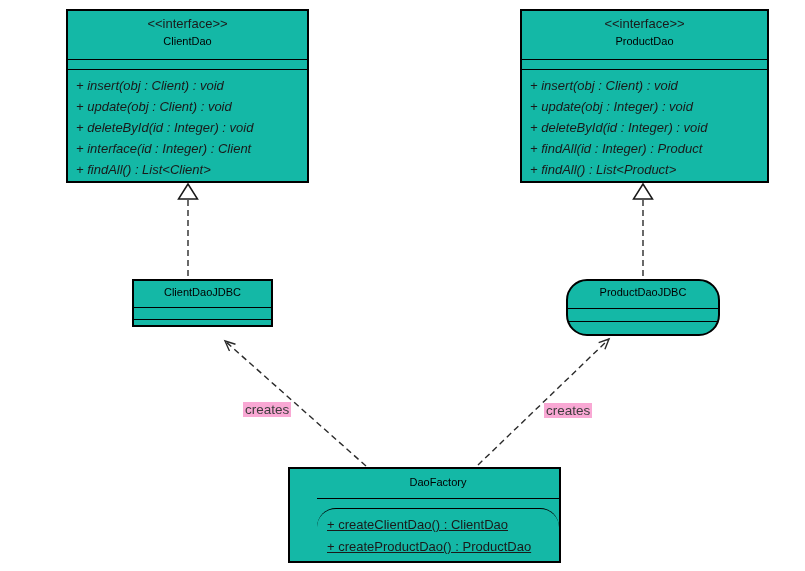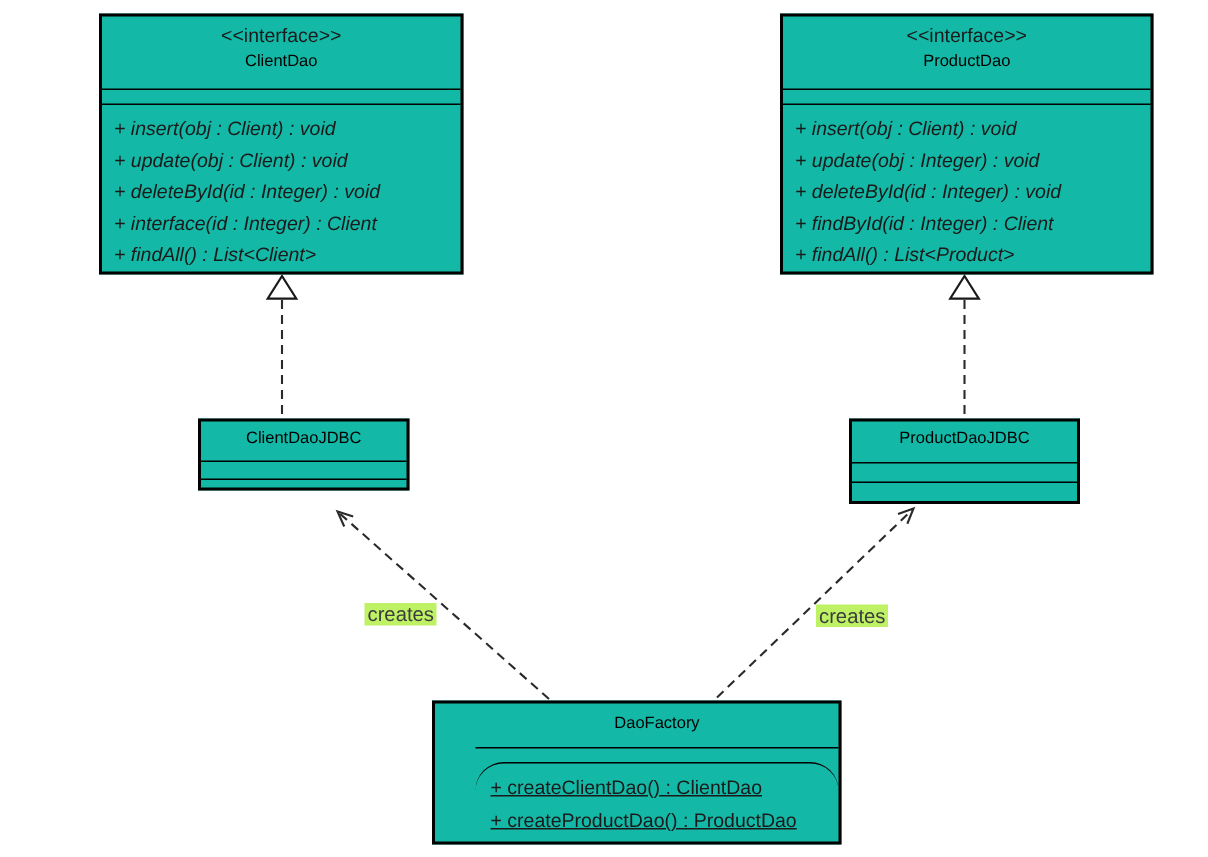--- a/index.html
+++ b/index.html
@@ -44,34 +44,34 @@
   .op.it{font-style:italic;}
   .op.ul{text-decoration:underline;line-height:22px;}
 
   
   .box-clientdao{left:66px;top:9px;width:243px;height:174px;}
   .box-productdao{left:520px;top:9px;width:249px;height:174px;}
   .box-clientdao .head,.box-productdao .head{height:48px;}
   .box-clientdao .attrs,.box-productdao .attrs{height:10px;}
 
   .box-clientjdbc{left:132px;top:279px;width:141px;height:48px;}
-  .box-productjdbc{left:566px;top:279px;width:154px;height:57px;}
+  .box-productjdbc{left:566px;top:279px;width:154px;height:57px;border-radius:21px;}
   .box-clientjdbc .head,.box-productjdbc .head{height:27px;padding-top:2px;}
   .box-clientjdbc .attrs,.box-productjdbc .attrs{height:13px;}
 
   .box-daofactory{left:288px;top:467px;width:273px;height:96px;padding-left:27px;}
   .box-daofactory .head{height:29px;padding-top:4px;}
   .box-daofactory .attrs{height:10px;}
   .box-daofactory .ops{padding-left:10px;border-radius:19px;}
 
   .edge-label{
     position:absolute;
     font-size:13.5px;
     color:#3c3c3c;
-    background:#bef264;
+    background:#f9a8d4;
     padding:0 2px;
   }
   .creates-left{left:243px;top:402px;}
   .creates-right{left:544px;top:403px;}
 </style>
 </head>
 <body>
 
 <div class="canvas">
 
@@ -114,21 +114,21 @@
   <div class="uml-box box-productdao">
     <div class="head">
       <div class="stereotype">&lt;&lt;interface&gt;&gt;</div>
       <div class="cname">ProductDao</div>
     </div>
     <div class="attrs"></div>
     <div class="ops">
       <div class="op it">+ insert(obj : Client) : void</div>
       <div class="op it">+ update(obj : Integer) : void</div>
       <div class="op it">+ deleteById(id : Integer) : void</div>
-      <div class="op it">+ findById(id : Integer) : Client</div>
+      <div class="op it">+ findAll(id : Integer) : Product</div>
       <div class="op it">+ findAll() : List&lt;Product&gt;</div>
     </div>
   </div>
 
   <div class="uml-box box-clientjdbc">
     <div class="head">
       <div class="cname">ClientDaoJDBC</div>
     </div>
     <div class="attrs"></div>
     <div class="ops"></div>

